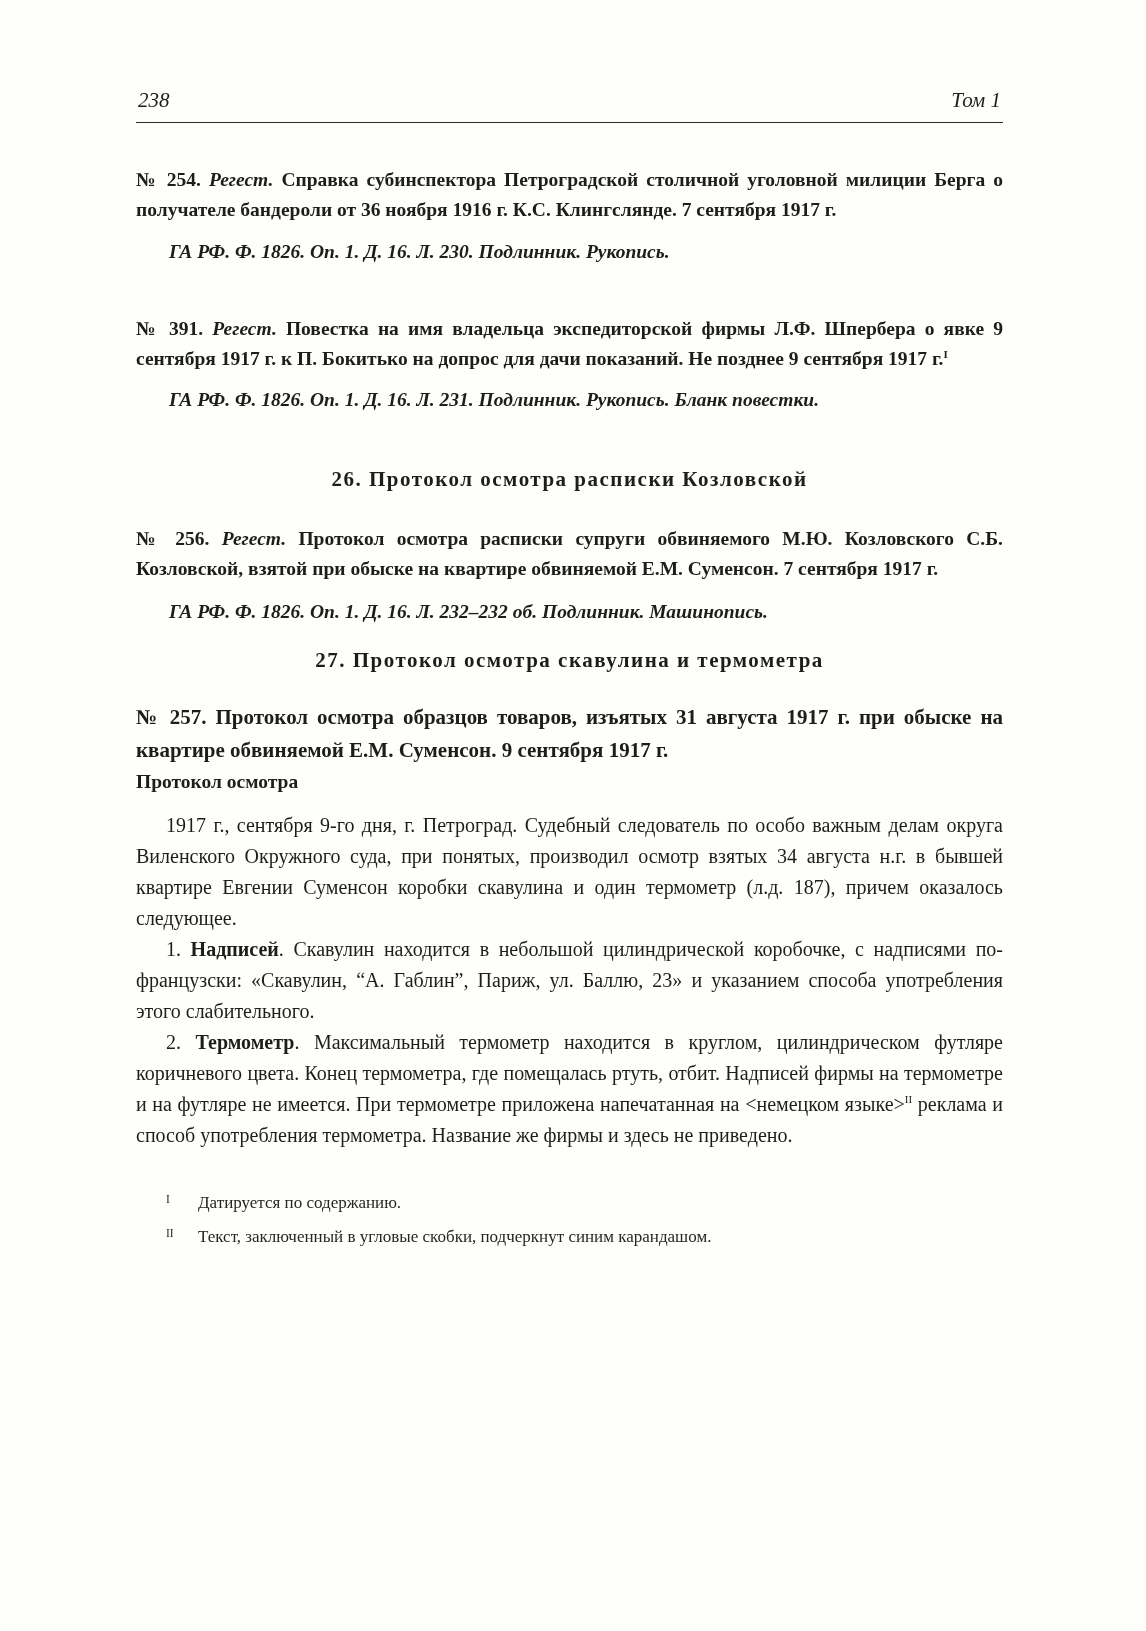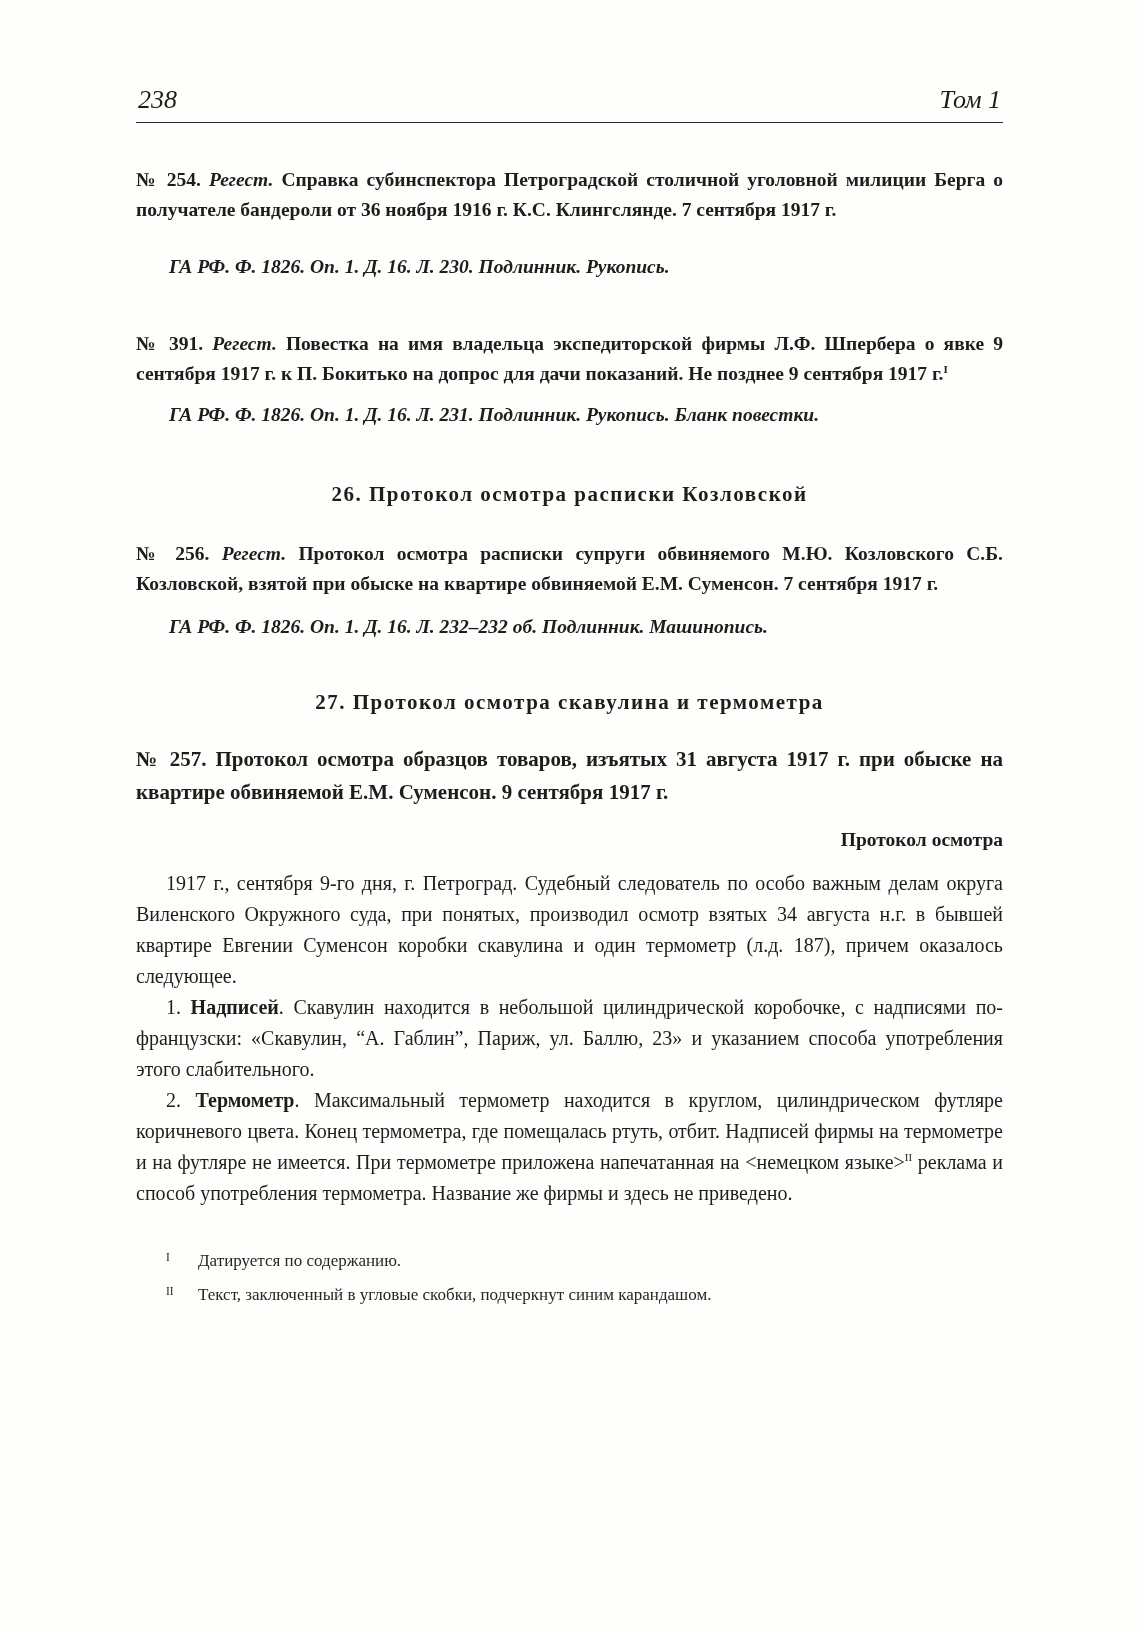--- a/index.html
+++ b/index.html
@@ -8,60 +8,60 @@
     width:1146px; height:1631px;
     background:#fefefdff;
     font-family:"Liberation Serif", serif;
     color:#1d1d1b;
     padding:88px 143px 0 136px;
     position:relative;
     overflow:hidden;
   }
   .running-head {
     display:flex; justify-content:space-between; align-items:baseline;
-    font-style:italic; font-size:26px; line-height:24px; padding:0 2px;
+    font-style:italic; font-size:21px; line-height:24px; padding:0 2px;
   }
   .head-rule { border-bottom:1.6px solid #2b2b2b; margin-top:10px; }
 
   .entry {
     font-weight:bold; font-size:19.5px; line-height:29.5px;
     text-align:justify;
   }
   .e254 { margin-top:42px; }
   .e255 { margin-top:48px; }
   .e256 { margin-top:30px; }
   .regest { font-style:italic; }
 
   .src {
     font-weight:bold; font-style:italic; font-size:19.5px; line-height:29px;
     padding-left:33px; text-align:left;
   }
-  .src254 { margin-top:28px; }
+  .src254 { margin-top:13px; }
   .src255 { margin-top:12px; }
   .src256 { margin-top:14px; }
 
   .pometa {
     font-style:italic; font-size:19.5px; line-height:29px;
     text-align:justify; text-indent:33px; margin-top:2px;
   }
 
   .section-heading {
     font-weight:bold; font-size:21px; line-height:30px;
     text-align:center; letter-spacing:1.5px;
   }
   .h26 { margin-top:50px; }
-  .h27 { margin-top:46px; }
+  .h27 { margin-top:19px; }
 
   .doc-heading {
     font-weight:bold; font-size:21px; line-height:33px;
     text-align:justify; margin-top:26px;
   }
   .sub-heading {
     font-weight:bold; font-size:19.5px; line-height:29px;
-    text-align:right; margin-top:16px;
+    text-align:left; 
   }
 
   .body-para {
     font-size:20px; line-height:31px; text-align:justify; text-indent:30px;
   }
   .p1 { margin-top:14px; }
   .term { font-weight:bold; }
 
   sup.fnmark {
     font-size:11px; line-height:0; vertical-align:super; font-weight:normal;

